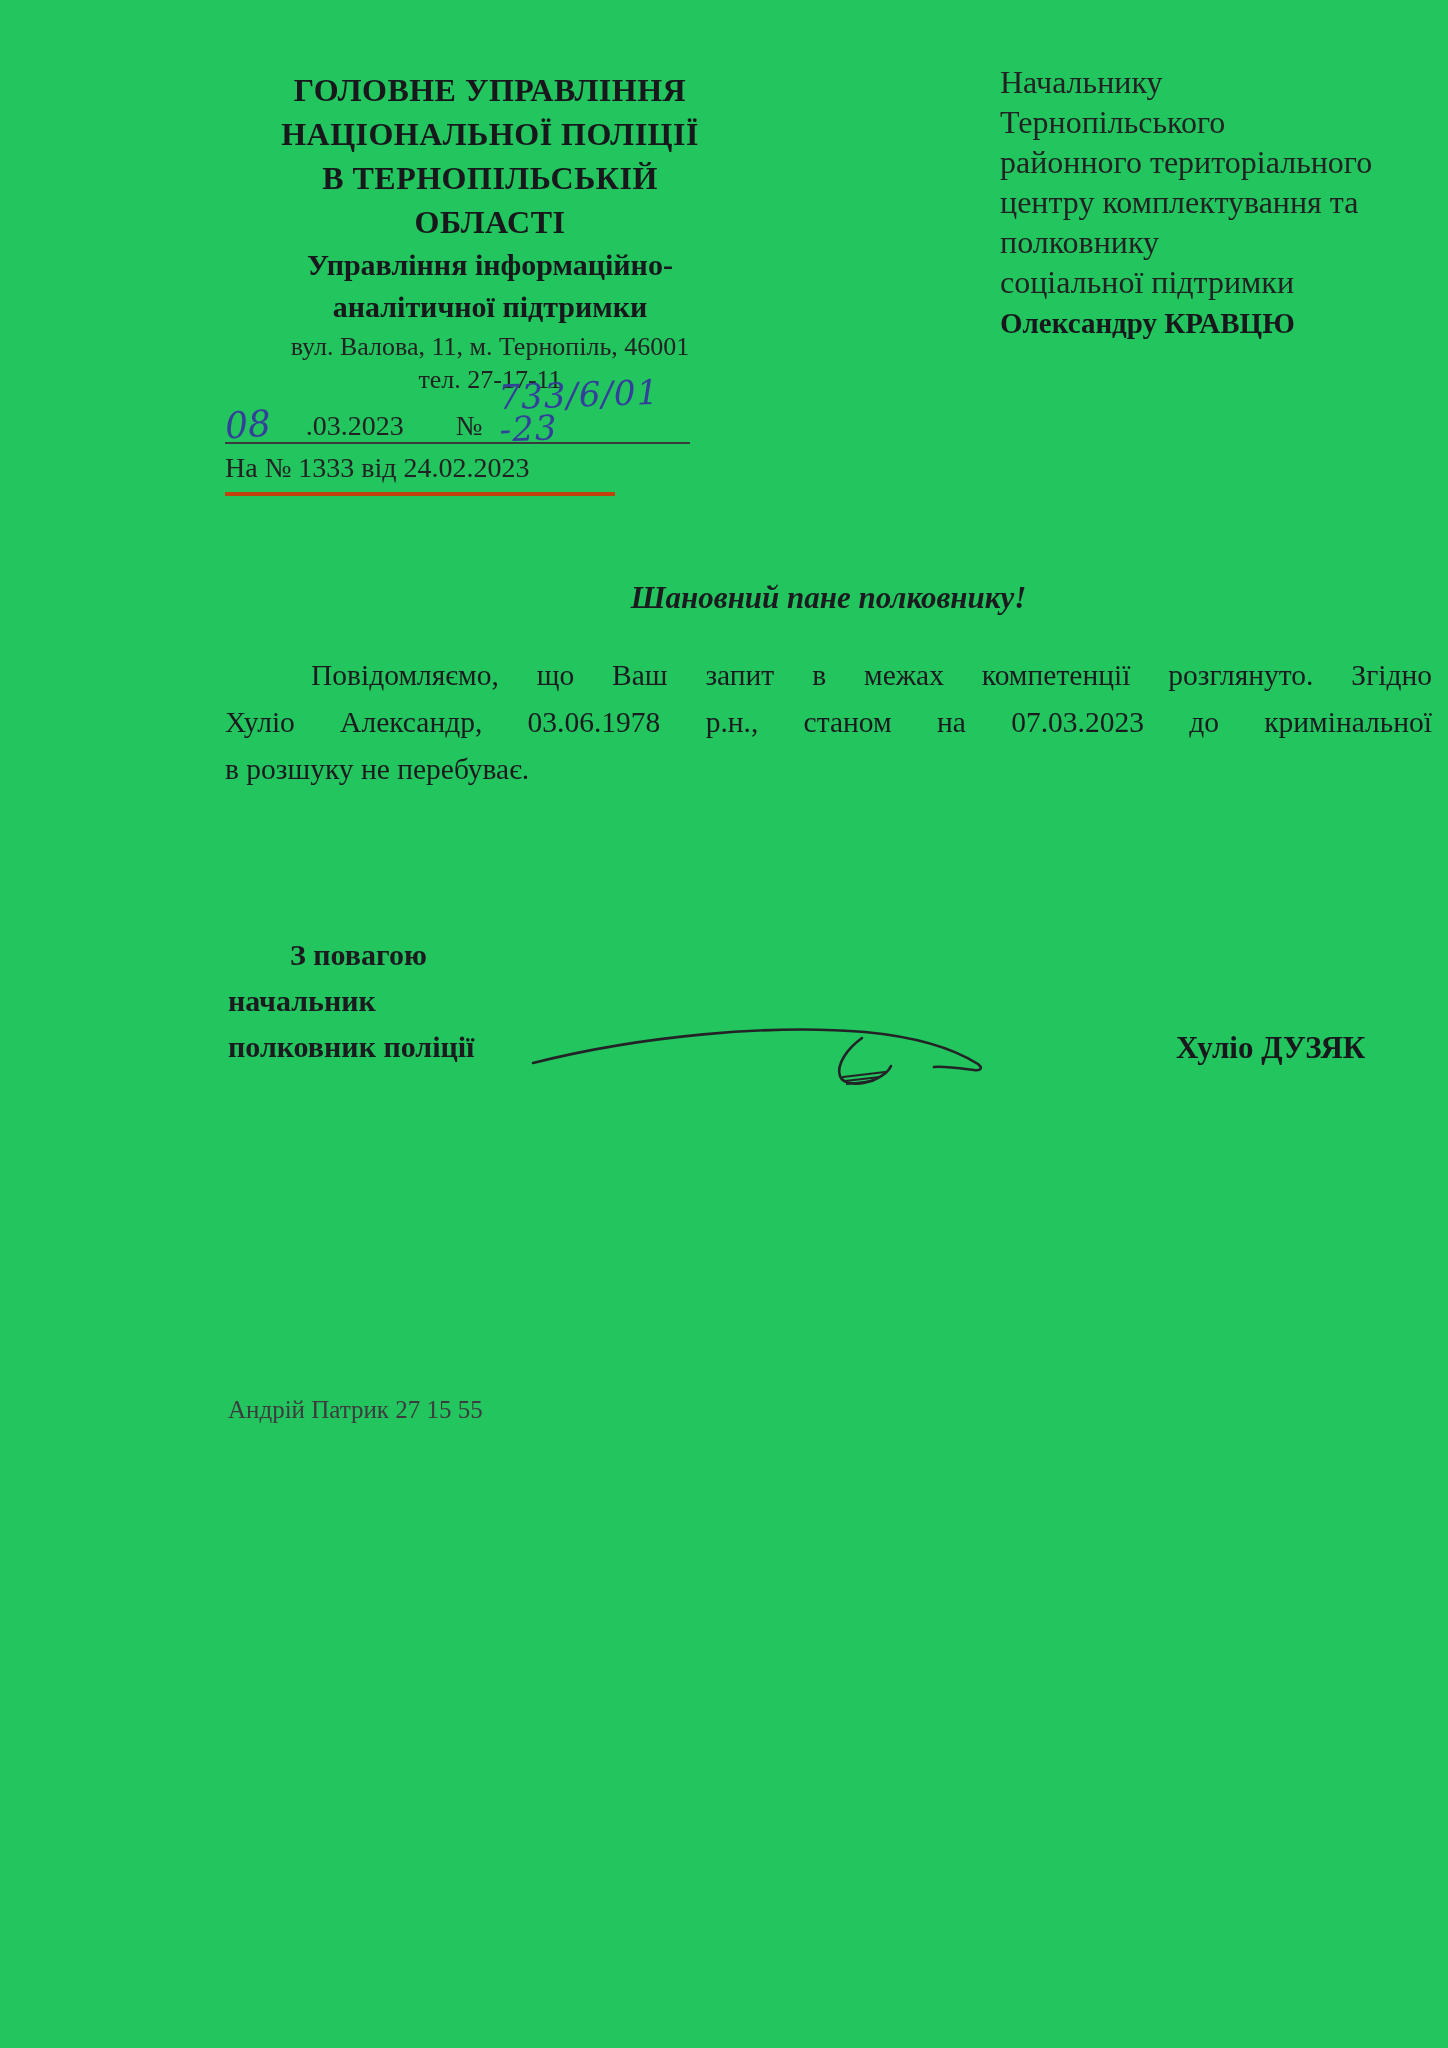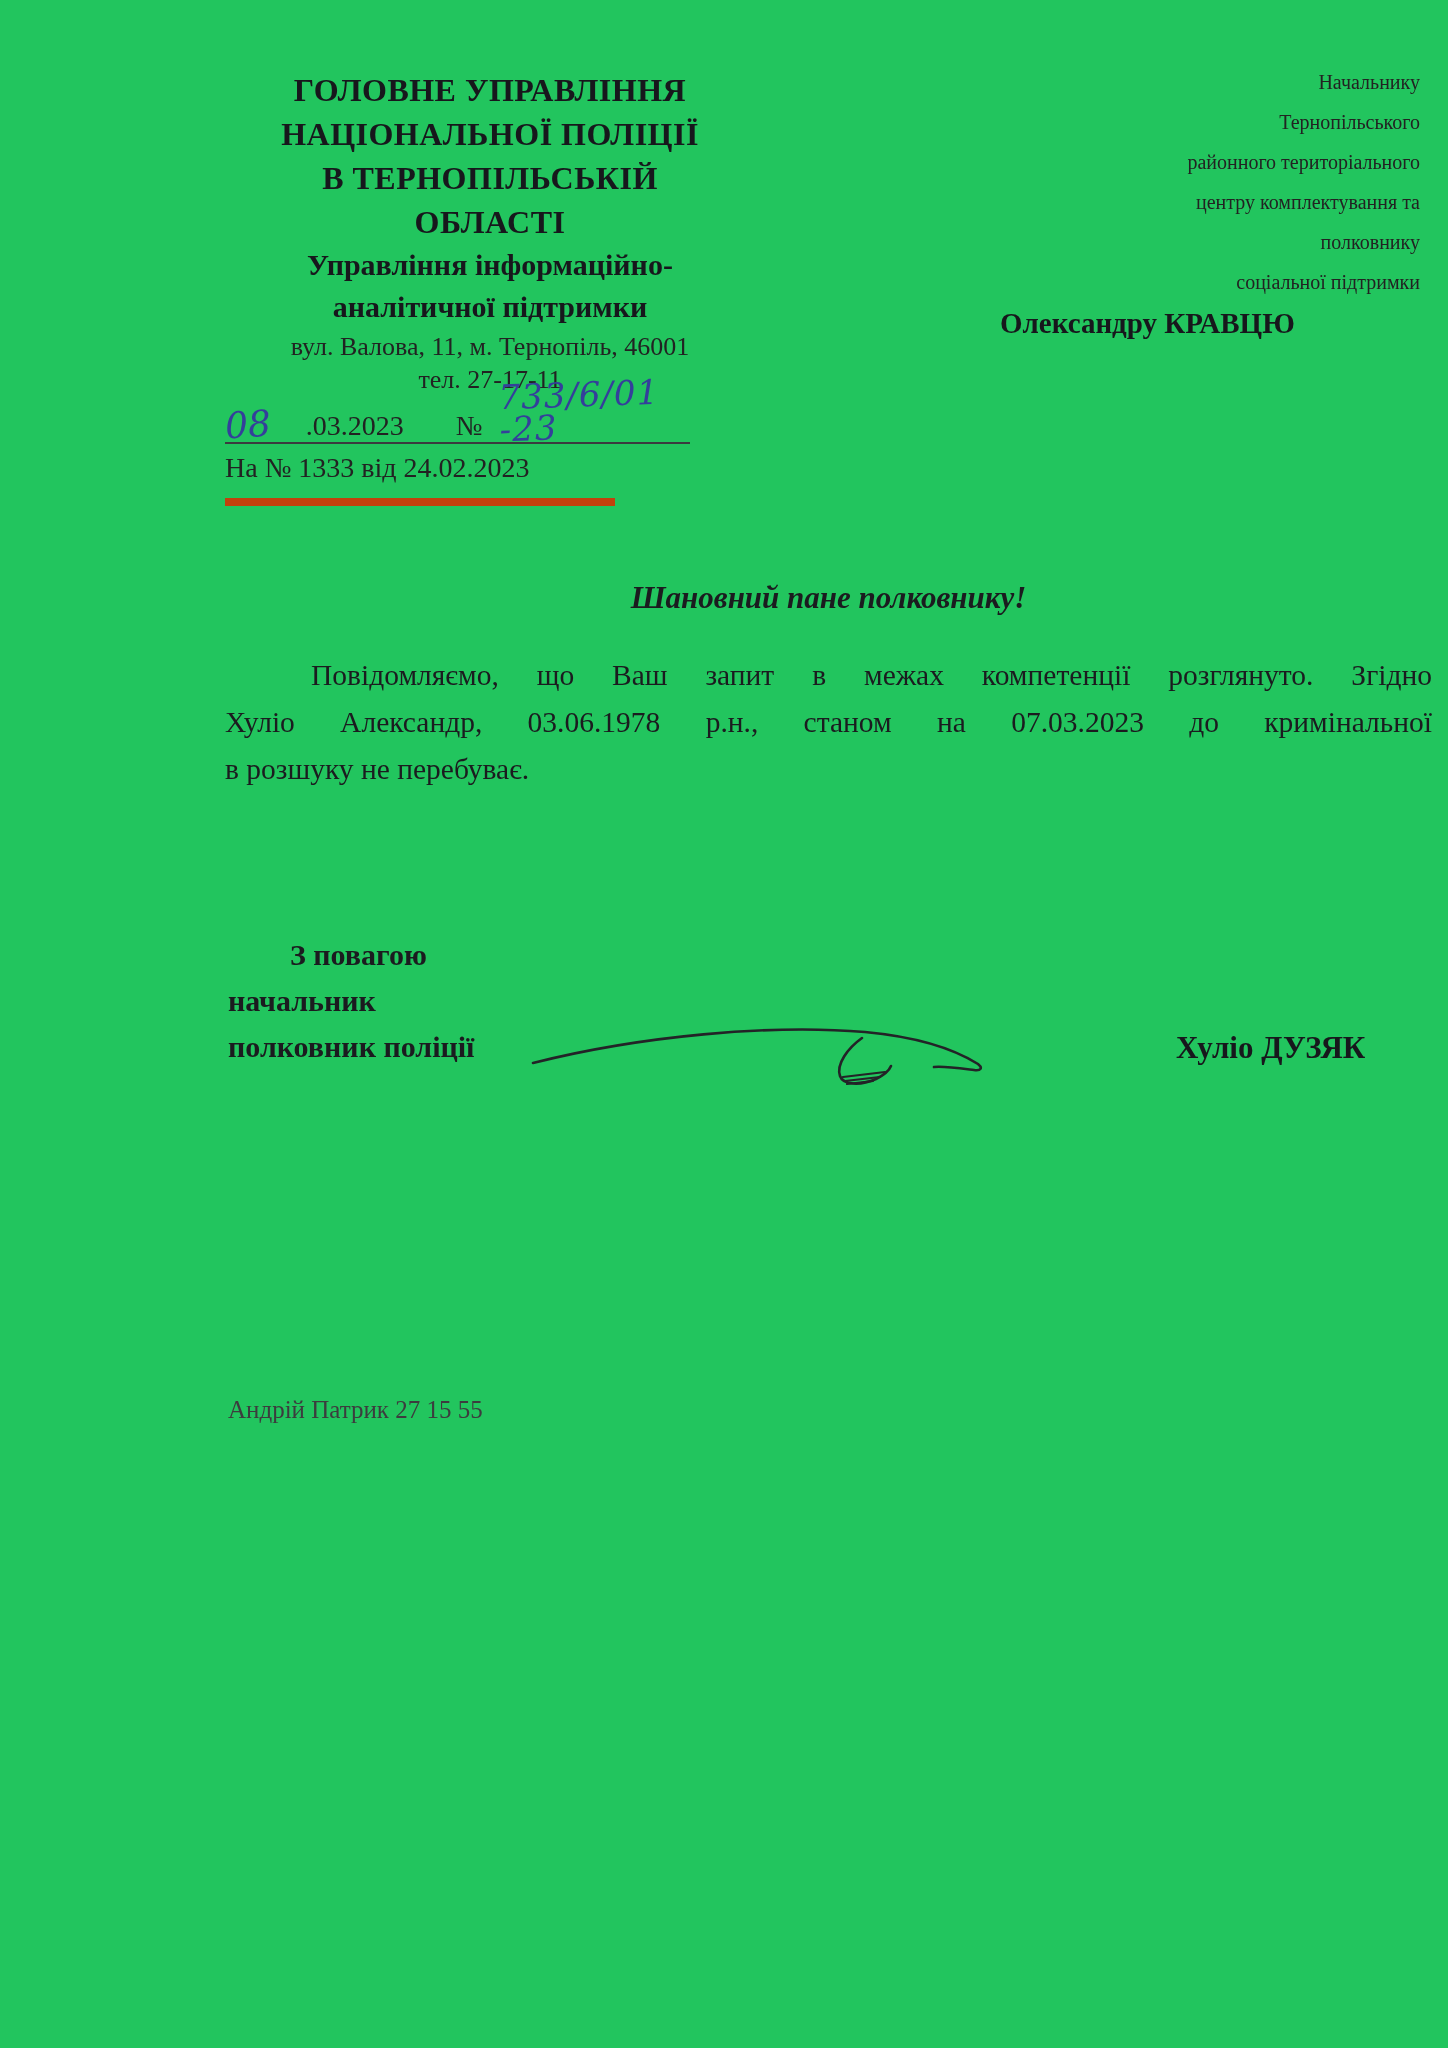--- a/index.html
+++ b/index.html
@@ -38,30 +38,30 @@
     font-family:"DejaVu Serif",serif;
     font-style:italic;
     color:#343f9b;
   }
   .hand-day{font-size:36px;line-height:34px;transform:rotate(-4deg);margin-right:10px;}
   .date-printed{margin-right:52px;margin-left:25px;}
   .no-sign{margin-right:16px;}
   .hand-number{font-size:34px;line-height:32px;transform:rotate(-2deg);letter-spacing:1px;}
   .ref-row{
     position:absolute;left:225px;top:446px;width:390px;
-    border-bottom:8px solid #c2410c;
+    border-bottom:4px solid #c2410c;
     font-size:28px;line-height:44px;color:#222;text-align:left;
-    padding-bottom:8px;
+    padding-bottom:2px;
   }
   
   .addressee{
     position:absolute;left:1000px;top:62px;width:420px;
     text-align:left;
   }
-  .addr-block-line{font-size:20px;line-height:40px;color:#222;text-align:right;}
+  .addr-block-line{font-size:32px;line-height:40px;color:#222;}
   .addr-block-name{font-size:29px;line-height:42px;font-weight:bold;color:#17171c;}
   
   .salutation{
     position:absolute;left:225px;top:580px;width:1207px;
     text-align:center;font-weight:bold;font-style:italic;font-size:31px;
     color:#1b1b1f;
   }
   .body-par{
     position:absolute;left:225px;top:652px;width:1207px;
     font-size:29.5px;line-height:47px;color:#1b1b1f;

